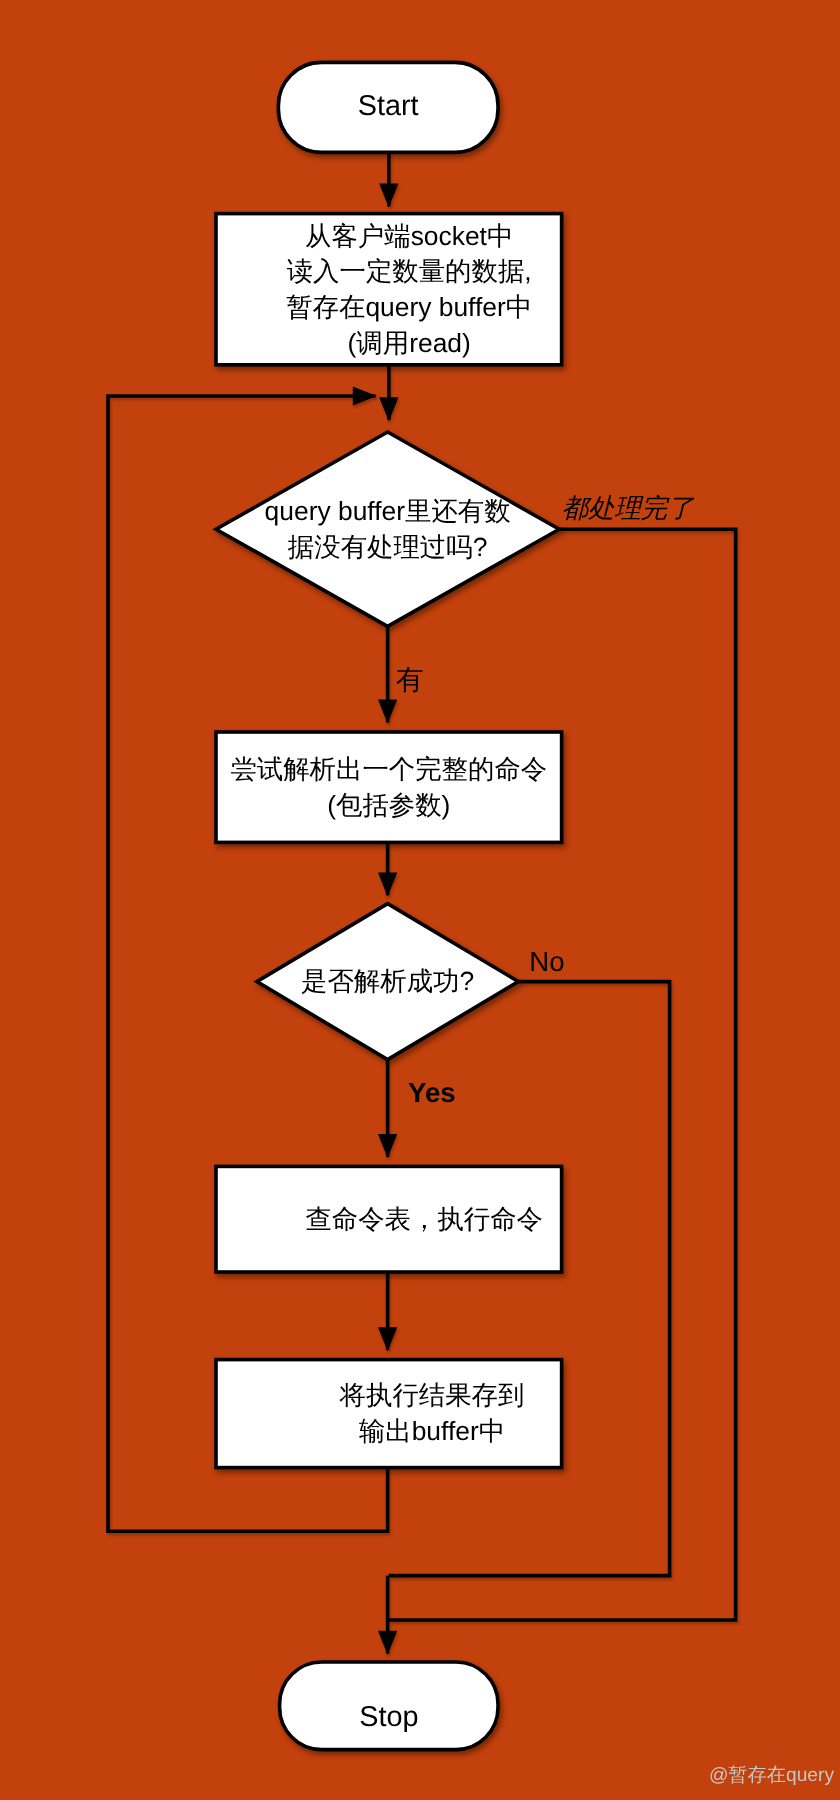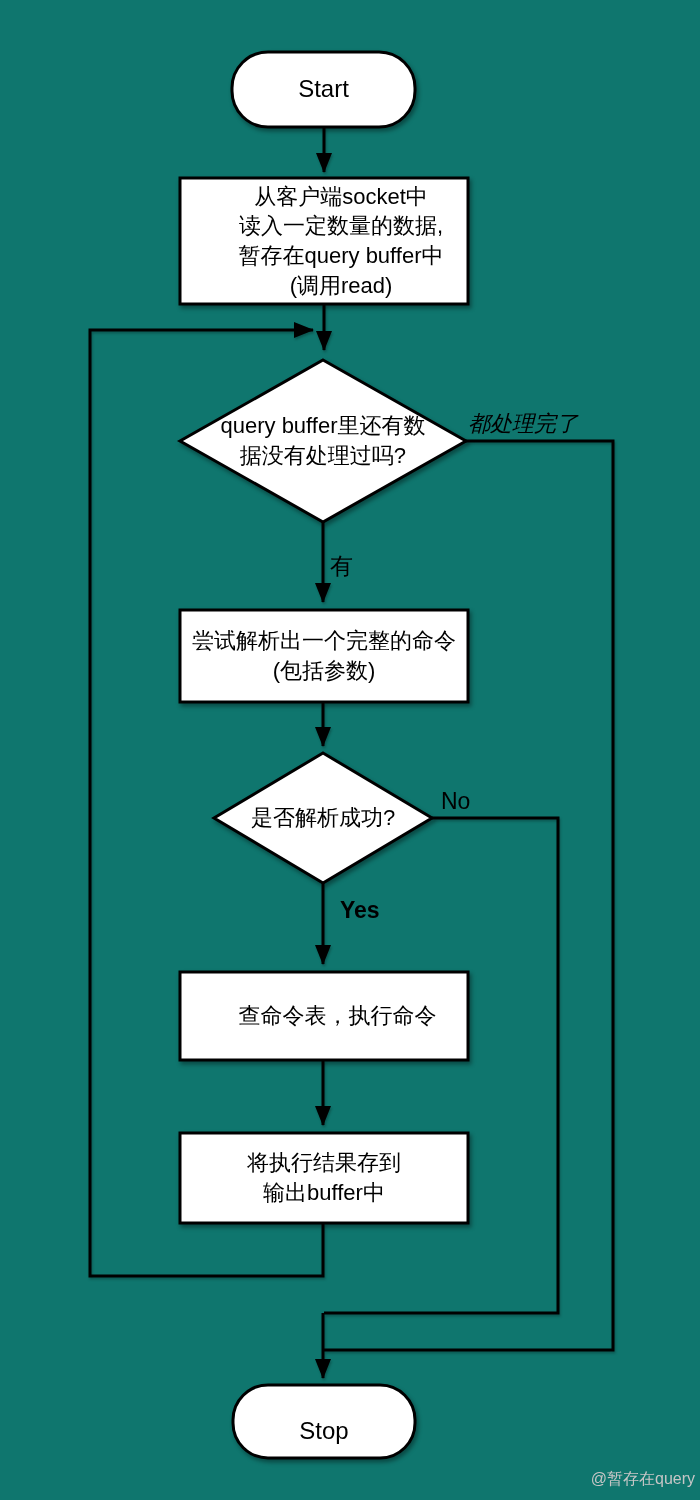--- a/index.html
+++ b/index.html
@@ -1,20 +1,20 @@
 <!DOCTYPE html>
 <html><head>
 <meta charset="utf-8">
 <style>
   html, body { margin: 0; padding: 0; background: #ffffff; }
   #canvas {
     position: relative;
     width: 700px;
     height: 1500px;
-    background: #0f766e;
+    background: #c2410c;
     font-family: "Liberation Sans", "DejaVu Sans", sans-serif;
     overflow: hidden;
   }
   #flow-svg { position: absolute; left: 0; top: 0; }
   #nodes-layer { filter: drop-shadow(2px 3px 2px rgba(0,0,0,0.38)); }
   #edges-layer { filter: drop-shadow(1px 2px 1px rgba(0,0,0,0.25)); }
   .node-shape { fill: #ffffff; stroke: #000000; stroke-width: 3; }
   .edge { fill: none; stroke: #000000; stroke-width: 3; }
   .lbl {
     position: absolute;
@@ -32,22 +32,22 @@
     white-space: nowrap;
     color: #000000;
     z-index: 2;
   }
   
   #lbl-start   { left: 232px; top: 52px;   width: 183px; height: 75px;  font-size: 24px; }
   #lbl-read    { left: 180px; top: 178px;  width: 288px; height: 126px; font-size: 22px; margin-left: 17px; }
   #lbl-hasdata { left: 200px; top: 360px;  width: 246px; height: 162px; font-size: 22px; }
   #lbl-parse   { left: 180px; top: 610px;  width: 288px; height: 92px;  font-size: 22px; }
   #lbl-parseok { left: 223px; top: 753px;  width: 200px; height: 130px; font-size: 22px; }
-  #lbl-exec    { left: 180px; top: 972px;  width: 315px; height: 88px;  font-size: 22px; }
-  #lbl-store   { left: 180px; top: 1133px; width: 288px; height: 90px;  font-size: 22px; }
+  #lbl-exec    { left: 196px; top: 972px;  width: 315px; height: 88px;  font-size: 22px; }
+  #lbl-store   { left: 180px; top: 1133px; width: 288px; height: 90px;  font-size: 22px; padding-left: 36px; }
   #lbl-stop    { left: 233px; top: 1385px; width: 182px; height: 92px;  font-size: 24px; }
   
   #lbl-you  { left: 330px; top: 551px; font-size: 23px; }
   #lbl-done { left: 468px; top: 409px; font-size: 22px; font-style: italic; }
   #lbl-no   { left: 441px; top: 788px; font-size: 23px; }
   #lbl-yes  { left: 340px; top: 897px; font-size: 23px; font-weight: bold; }
   #watermark {
     position: absolute;
     right: 5px;
     top: 1469px;

